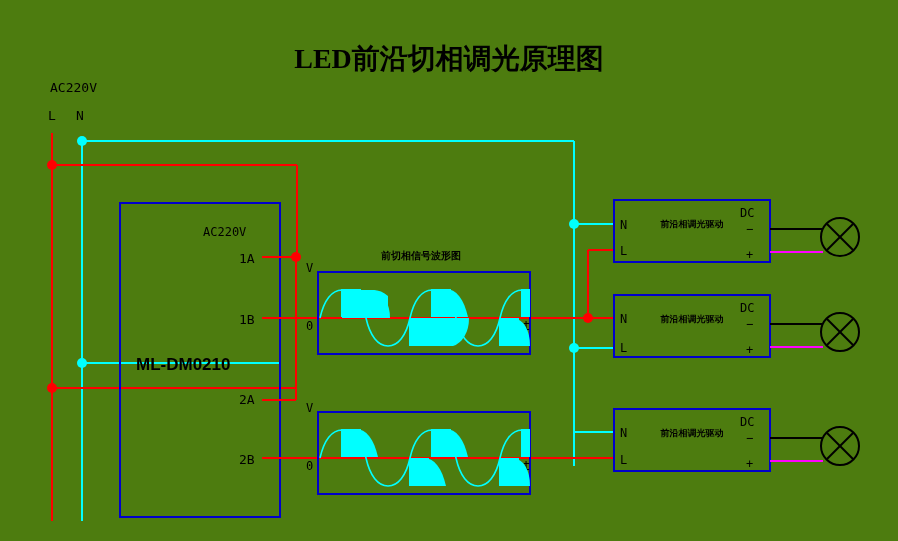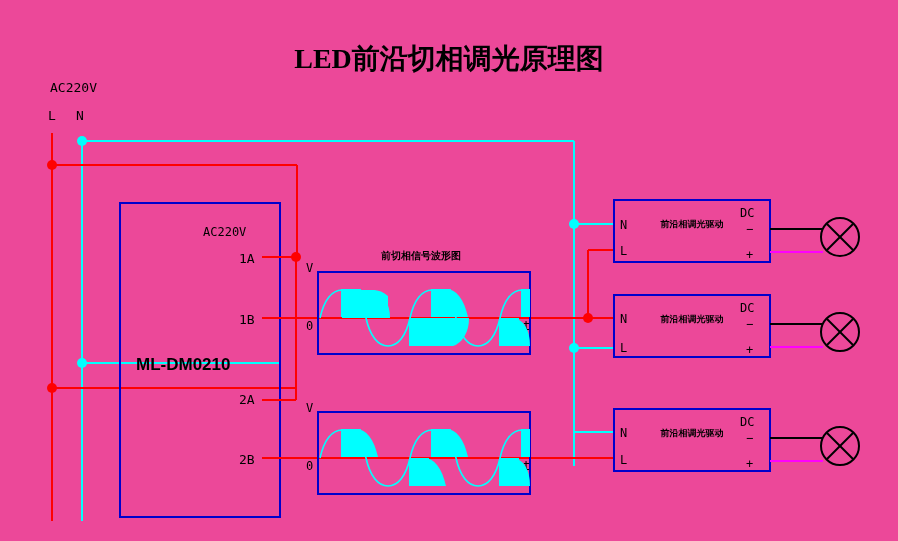--- a/index.html
+++ b/index.html
@@ -7,21 +7,21 @@
     padding: 0;
     background: #ffffff;
   }
   body {
     font-family: "DejaVu Sans", "Liberation Sans", sans-serif;
   }
   #canvas {
     position: relative;
     width: 898px;
     height: 541px;
-    background: #ec4899;
+    background: #4d7c0f;
     overflow: hidden;
   }
   #diagram-svg {
     position: absolute;
     left: 0;
     top: 0;
   }
   .title-text {
     font-family: "Liberation Serif", "DejaVu Serif", serif;
     font-weight: bold;

